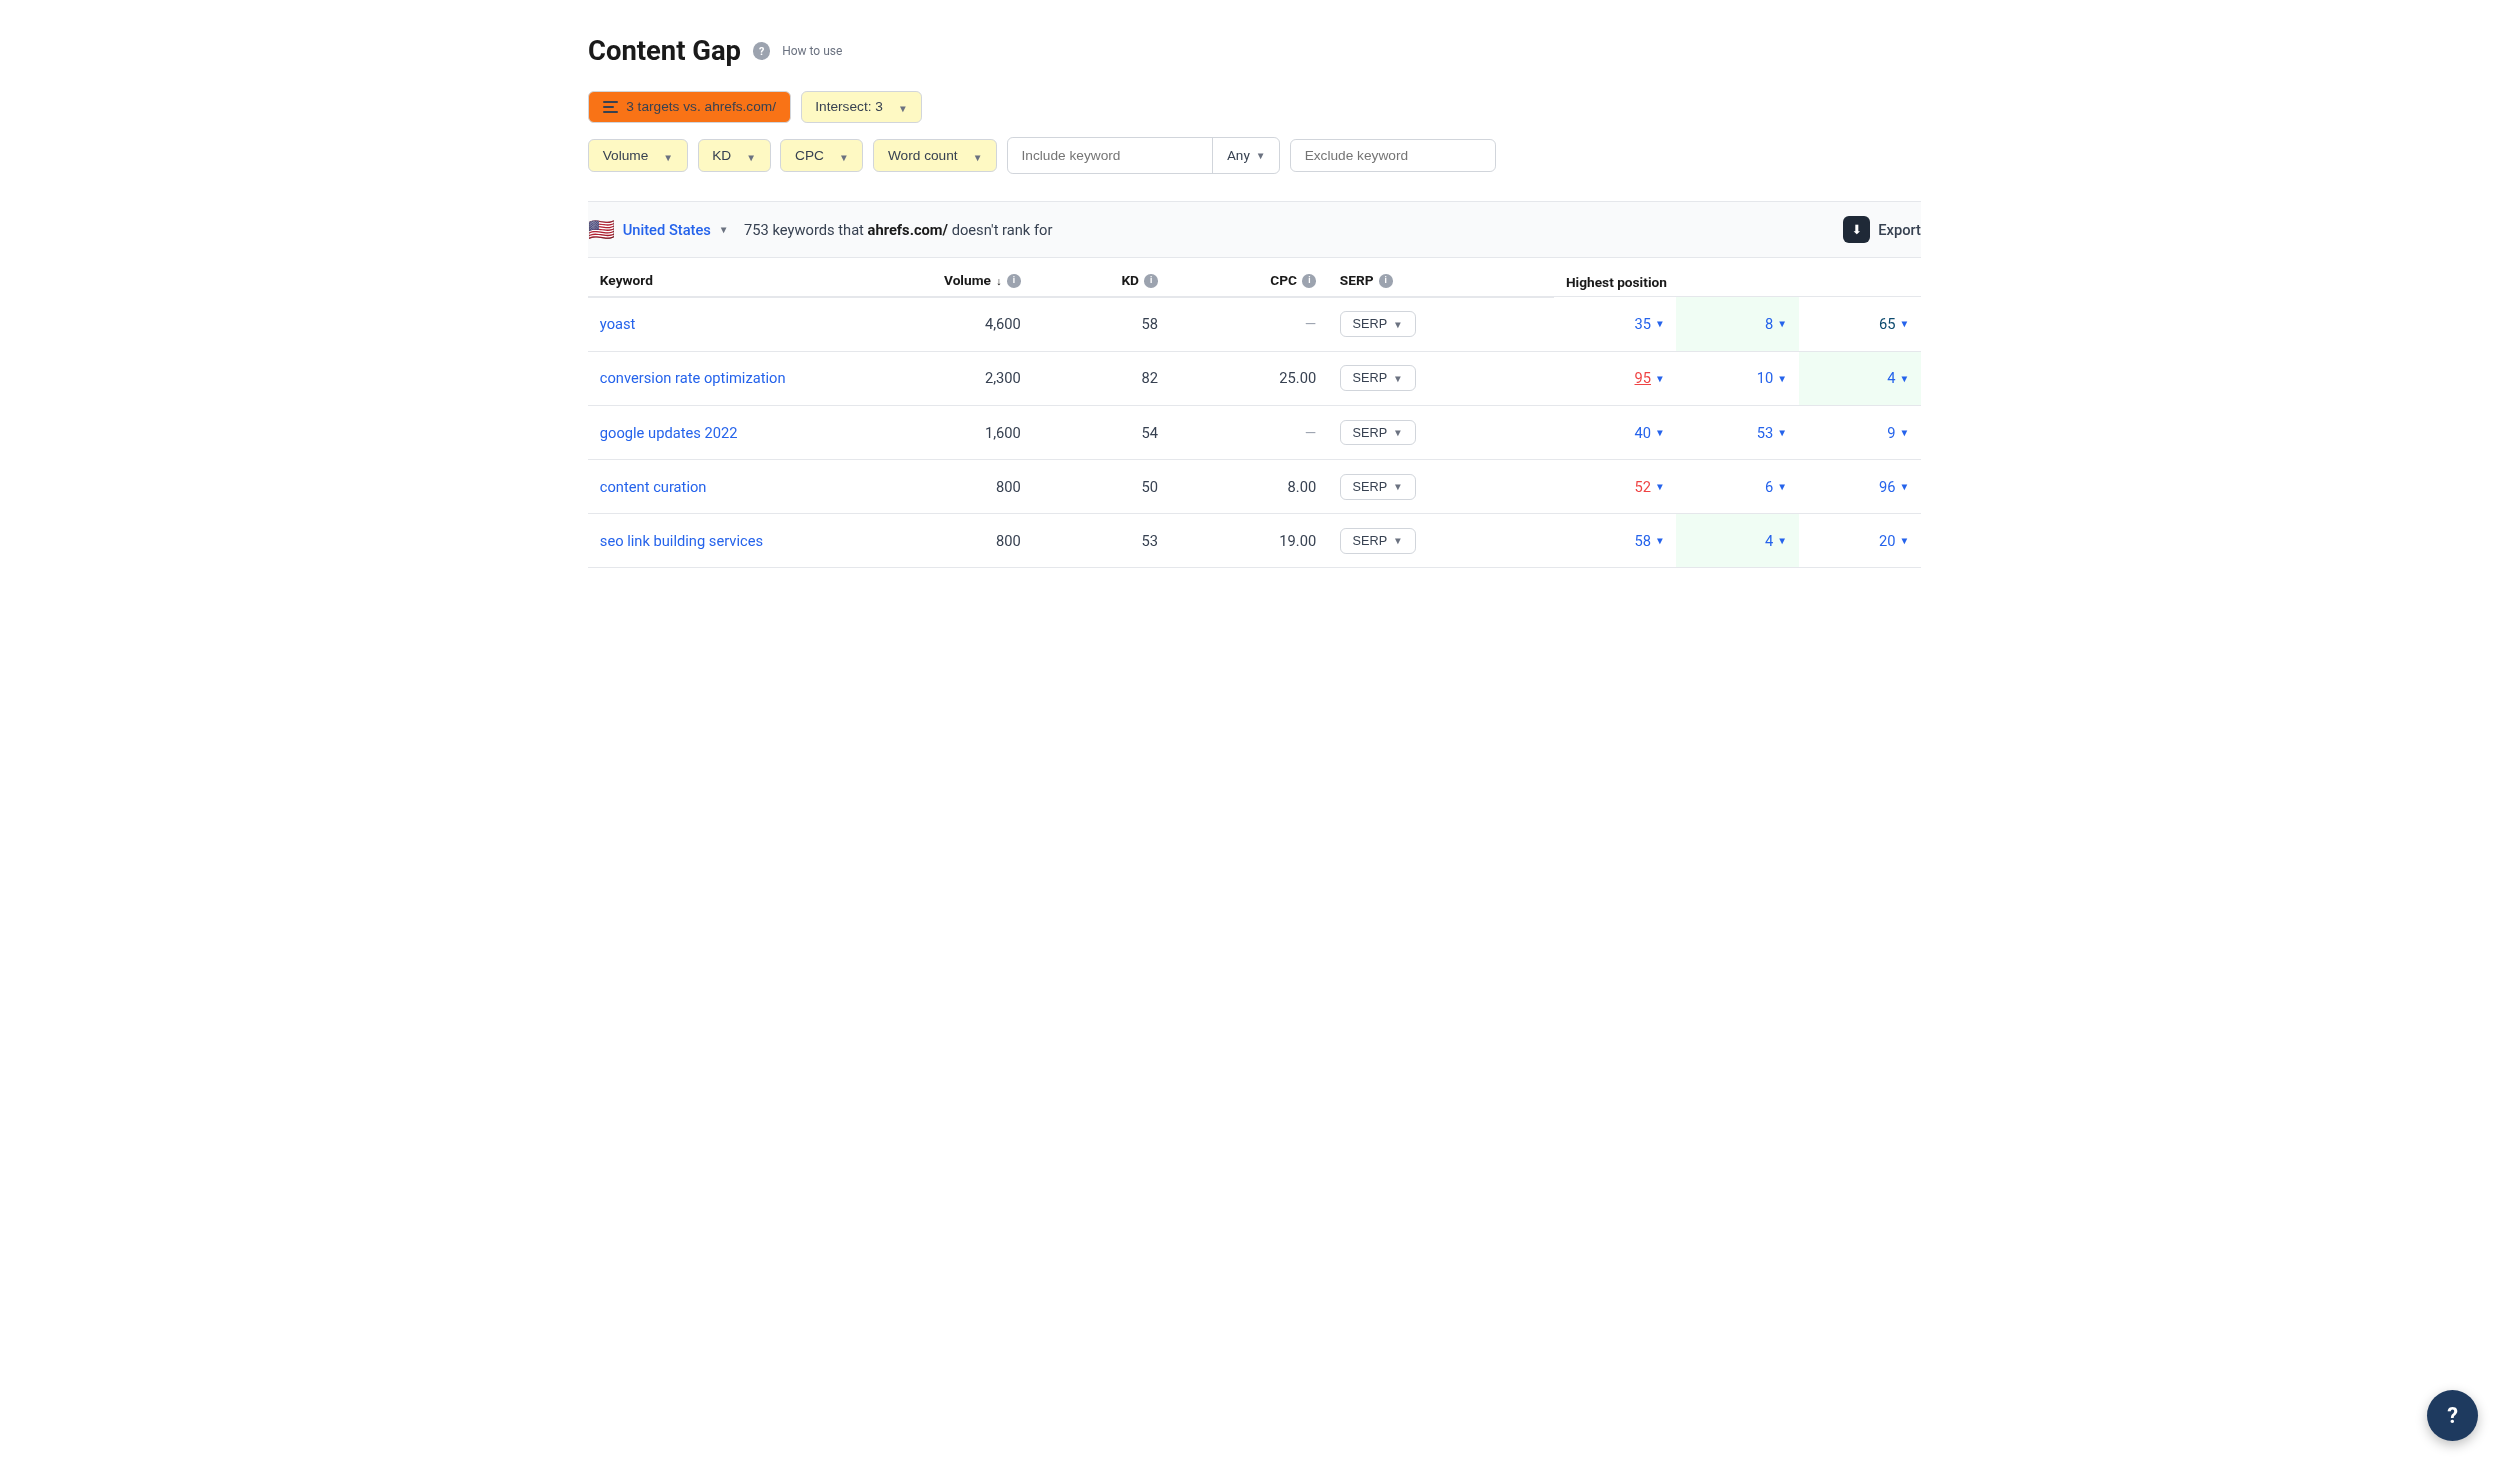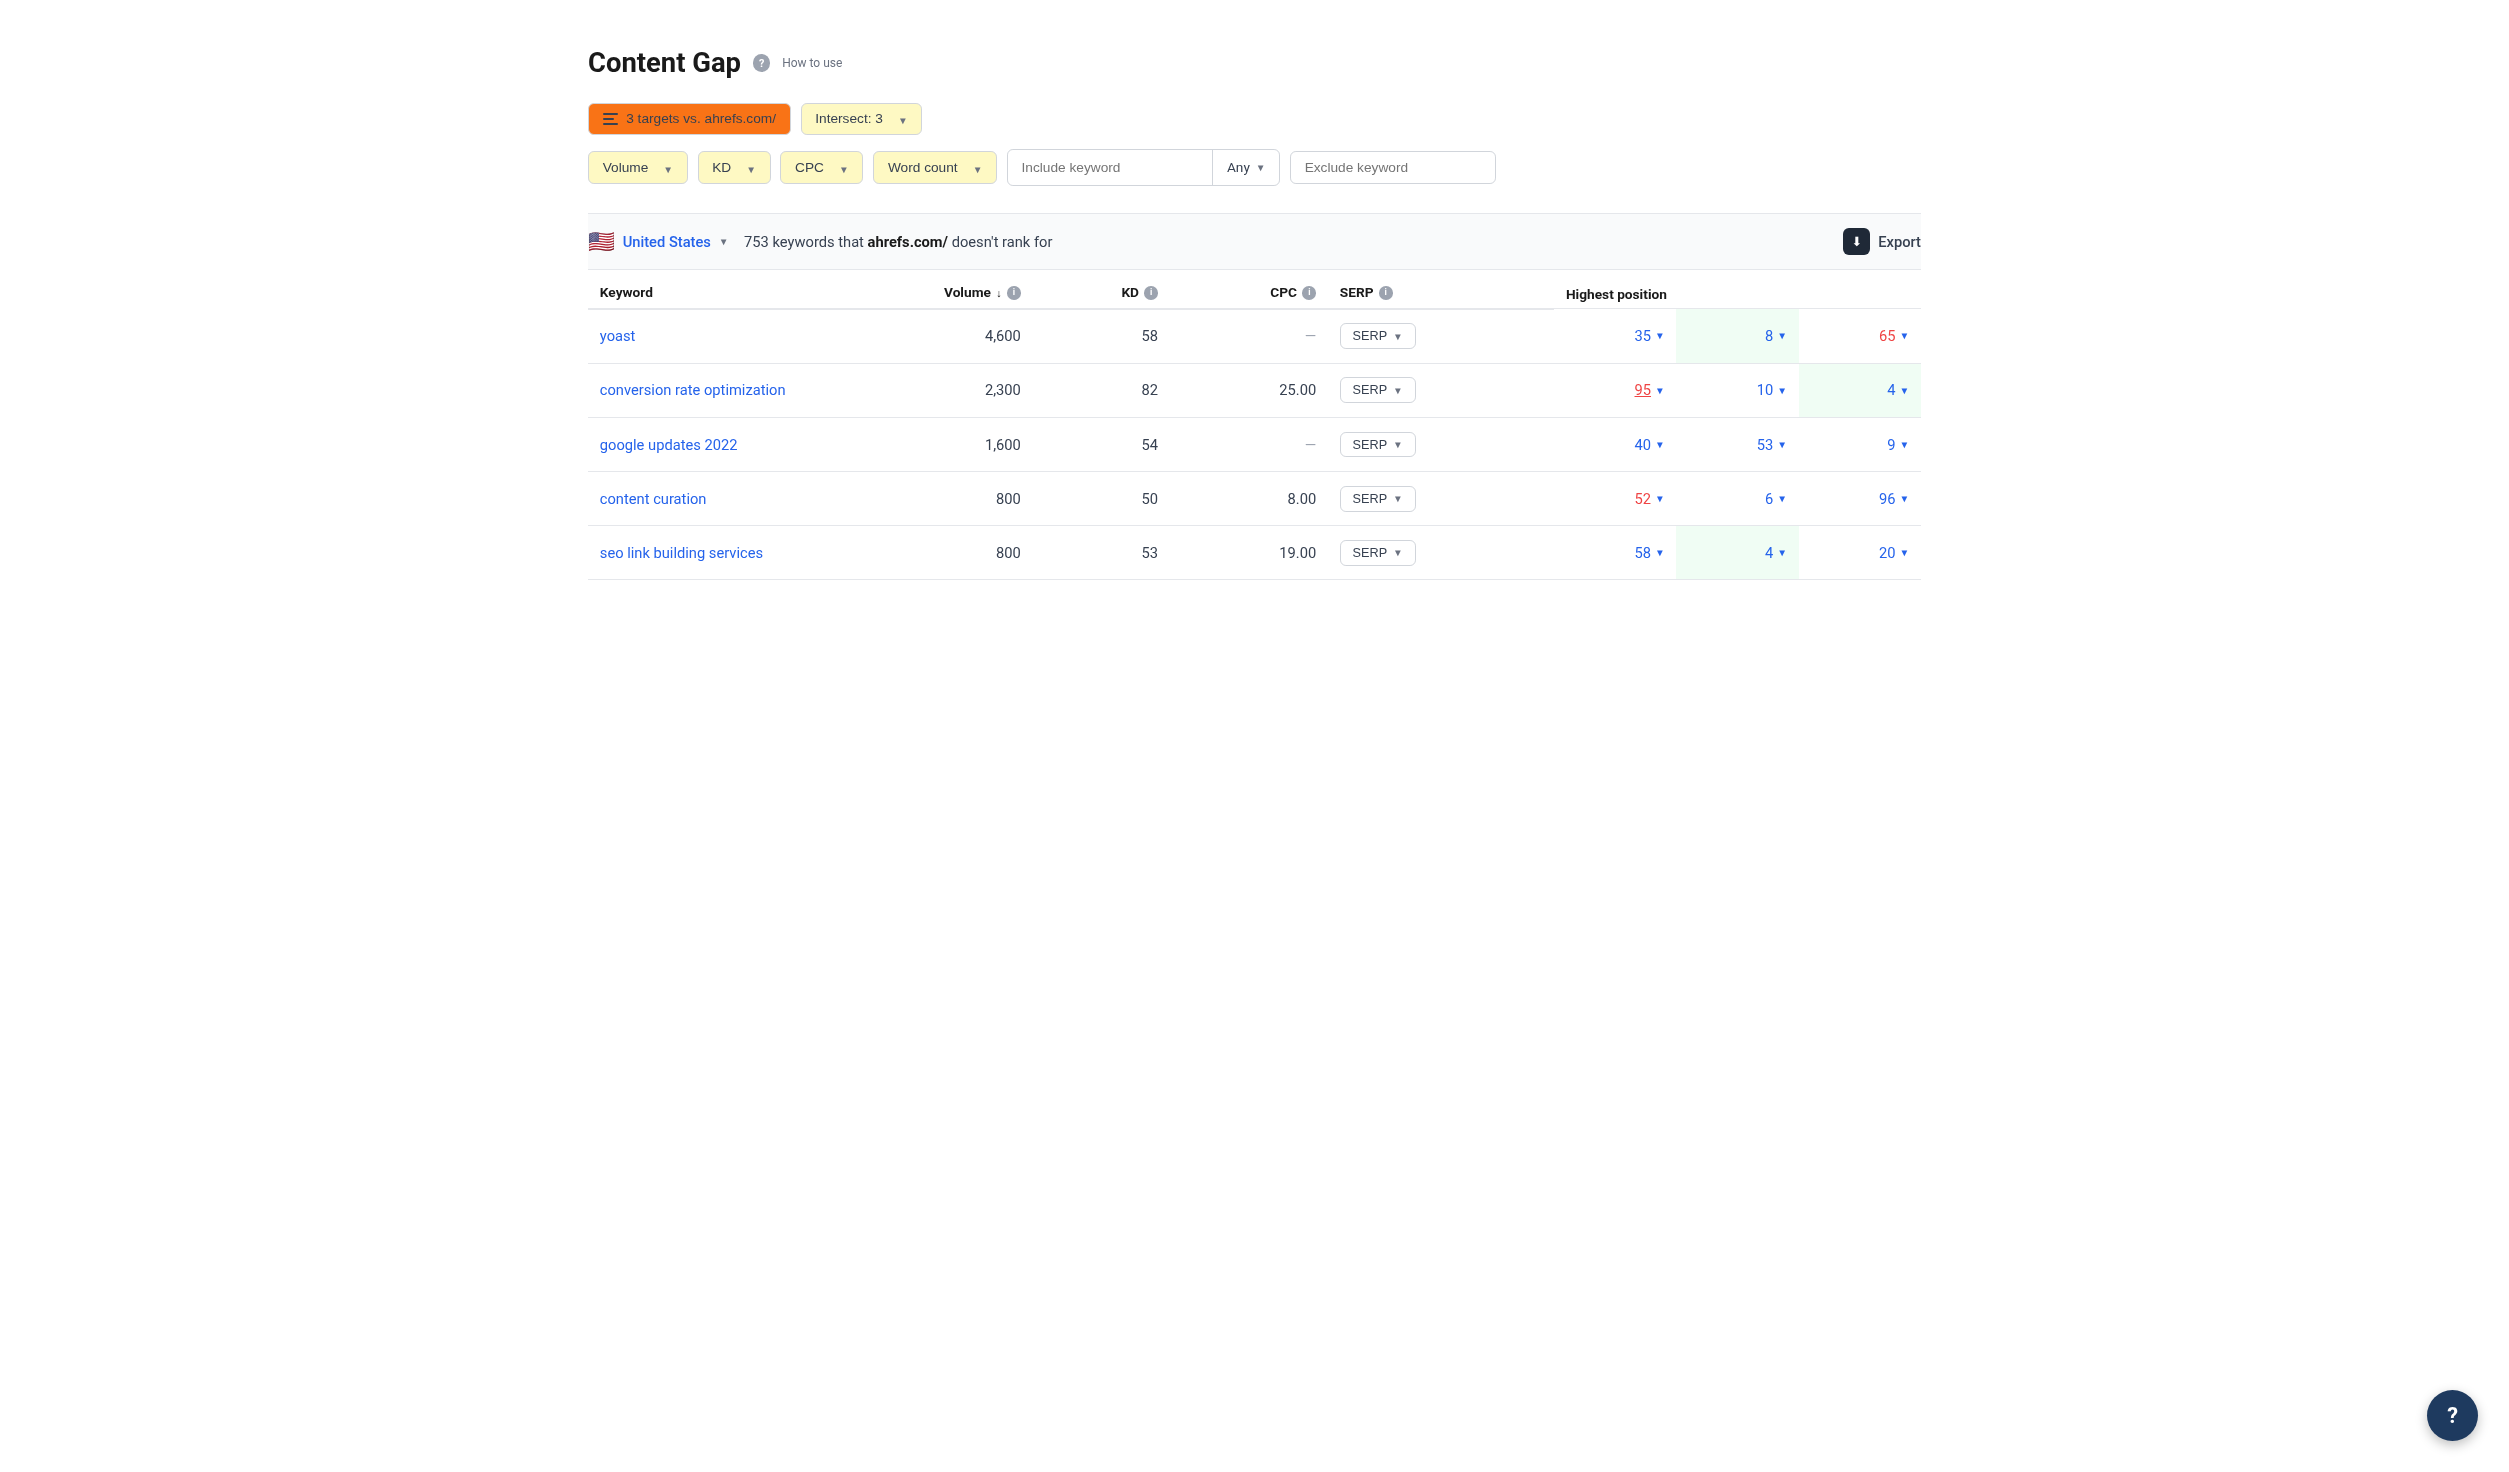--- a/index.html
+++ b/index.html
@@ -4,21 +4,21 @@
   <style>
     * { box-sizing: border-box; margin: 0; padding: 0; }
     body {
       font-family: -apple-system, BlinkMacSystemFont, 'Segoe UI', Roboto, sans-serif;
       background: #fff;
       color: #1a1a1a;
       font-size: 14.7px;
     }
     .page-container {
       max-width: 1411px;
-      margin: 16px auto;
+      margin: 4px auto;
       padding: 31px 39px;
     }
     
     .header {
       display: flex;
       align-items: center;
       gap: 11.8px;
       margin-bottom: 23.5px;
     }
     .page-title {
@@ -440,21 +440,21 @@
               </div>
             </td>
             <td class="highlight-col">
               <div class="position-cell">
                 <span style="color:#2563eb;">8</span>
                 <span class="pos-caret">▼</span>
               </div>
             </td>
             <td>
               <div class="position-cell">
-                <span style="color:#ef4444;">65</span>
+                <span style="color:#0c4a6e;">65</span>
                 <span class="pos-caret">▼</span>
               </div>
             </td>
           </tr>
           <tr>
             <td><a class="keyword-link" href="#">conversion rate optimization</a></td>
             <td class="right">2,300</td>
             <td class="right">82</td>
             <td class="right">25.00</td>
             <td>

